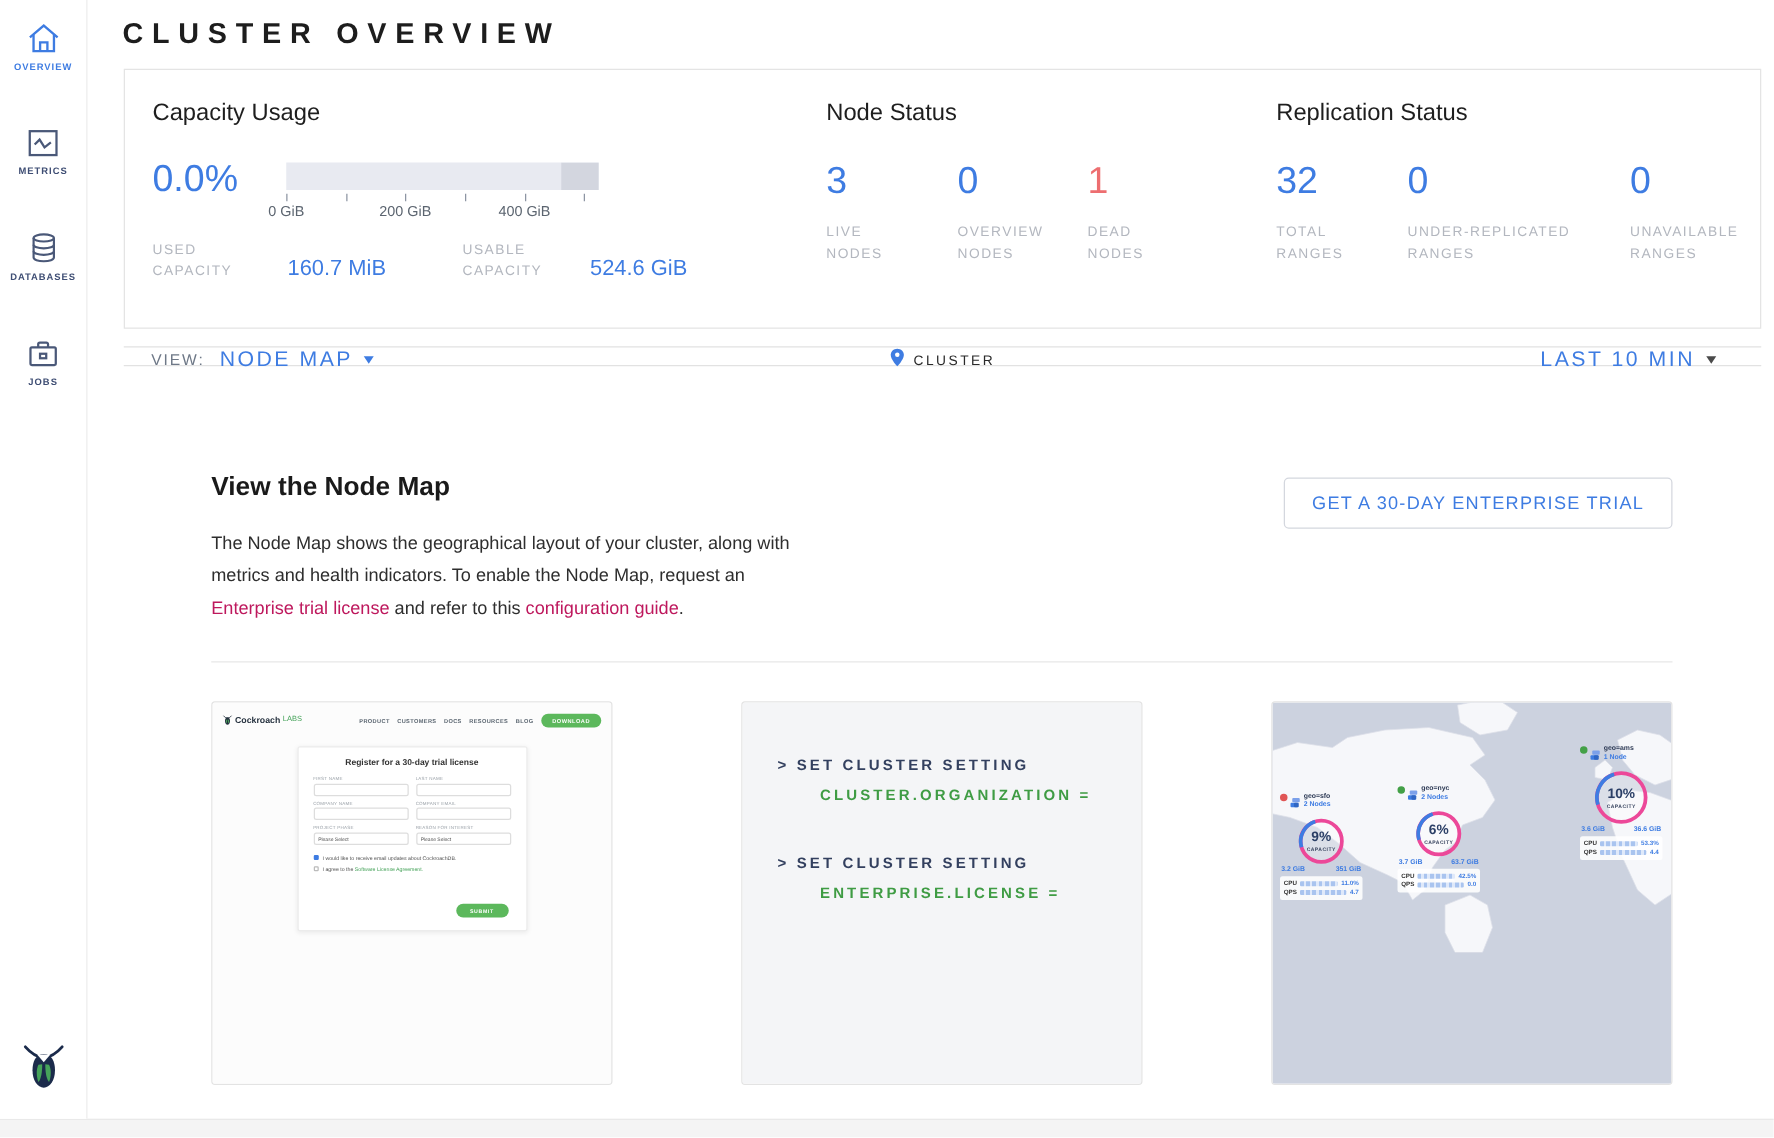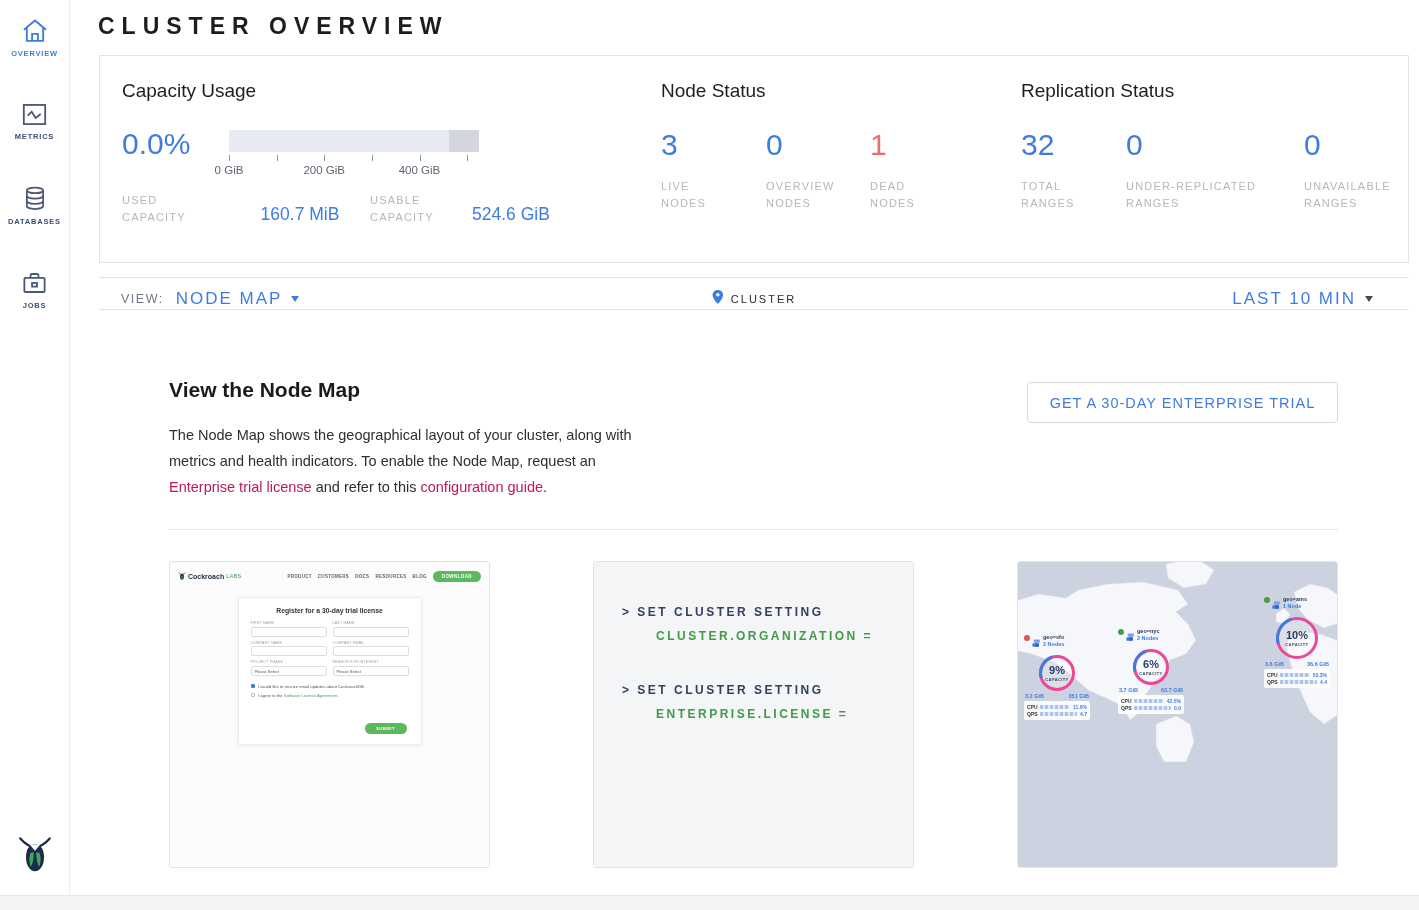--- a/index.html
+++ b/index.html
@@ -47,35 +47,35 @@
   .gauge-ticks i:nth-child(1){left:0%;} .gauge-ticks i:nth-child(2){left:19.1%;}
   .gauge-ticks i:nth-child(3){left:38.1%;} .gauge-ticks i:nth-child(4){left:57.2%;}
   .gauge-ticks i:nth-child(5){left:76.2%;} .gauge-ticks i:nth-child(6){left:95.3%;}
   .gauge-labels { position:relative; height:14px; margin-top:2px; font-size:11.5px; color:#5c6570; }
   .gauge-labels span { position:absolute; transform:translateX(-50%); white-space:nowrap; }
   .gl0{left:0%;} .gl200{left:38.1%;} .gl400{left:76.2%;}
 
   .cap-bottom { display:flex; margin-top:14px; align-items:flex-end; }
   .cap-lbl { font-size:11px; letter-spacing:1.2px; color:#b3b7bf; line-height:17px; }
   .cap-lbl.w1 { width:108px; } .cap-lbl.w2 { width:102px; }
-  .cap-val { font-size:17.5px; color:#3e7ce2; padding-bottom:1px;text-align:center; }
+  .cap-val { font-size:17.5px; color:#3e7ce2; padding-bottom:1px; }
   .cap-val.v1 { width:140px; }
 
   .metric-row { display:flex; margin-top:27px; }
   .metric .m-val { font-size:30px; line-height:32px; color:#3e7ce2; }
   .metric .m-val.red { color:#ed6e70; }
   .metric .m-lbl { margin-top:17px; font-size:11px; letter-spacing:1.2px;
     color:#b3b7bf; line-height:17px; }
   .sec-node .metric:nth-child(1){width:105px;} .sec-node .metric:nth-child(2){width:104px;}
   .sec-repl .metric:nth-child(1){width:105px;} .sec-repl .metric:nth-child(2){width:178px;}
 
   
-  .view-bar { position:absolute; left:28px; top:277px; width:1310px; height:33px;
+  .view-bar { position:absolute; left:28px; top:277px; width:1310px; height:16px;
     border-top:1px solid #e2e2e2; border-bottom:1px solid #e2e2e2; background:#fff;
-    display:flex; align-items:flex-end; }
+    display:flex; align-items:flex-start; }
   .vb-left { display:flex; align-items:center; padding-left:22px; cursor:pointer; }
   .vb-label { font-size:12.5px; letter-spacing:1.5px; color:#6e7887; font-weight:500; }
   .vb-value { font-size:17px; letter-spacing:2px; color:#3e7ce2; font-weight:500; margin-left:12px; }
   .vb-center { position:absolute; left:50%; transform:translateX(-50%); display:flex;
     align-items:center; }
   .vb-cluster { font-size:11px; letter-spacing:2px; color:#2a2a2a; font-weight:500; margin-left:7px; }
   .vb-right { margin-left:auto; display:flex; align-items:center; padding-right:36px; cursor:pointer; }
   .caret { width:0; height:0; border-left:4.5px solid transparent;
     border-right:4.5px solid transparent; border-top:6px solid #3e7ce2; margin-left:9px; }
   .caret.dark { border-top-color:#4a4a4a; }

